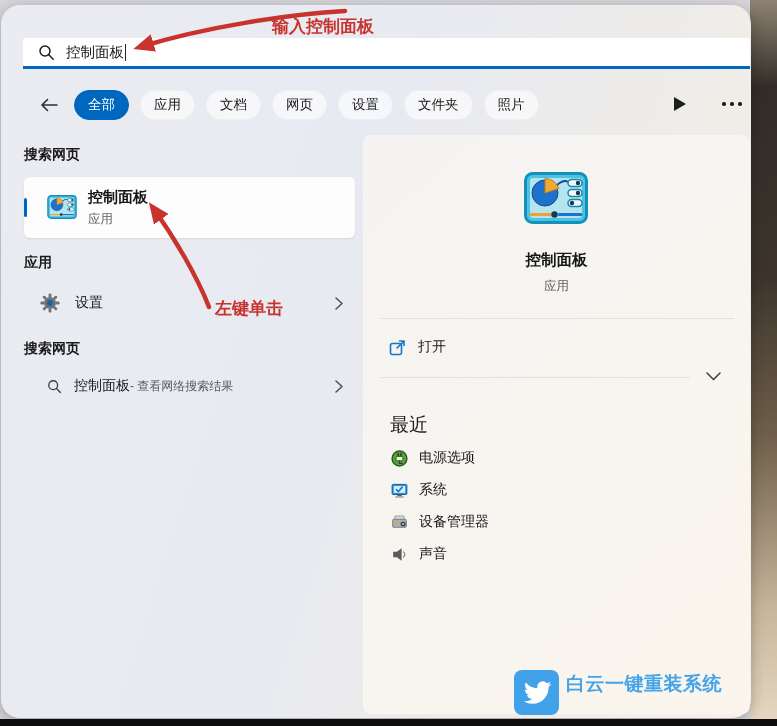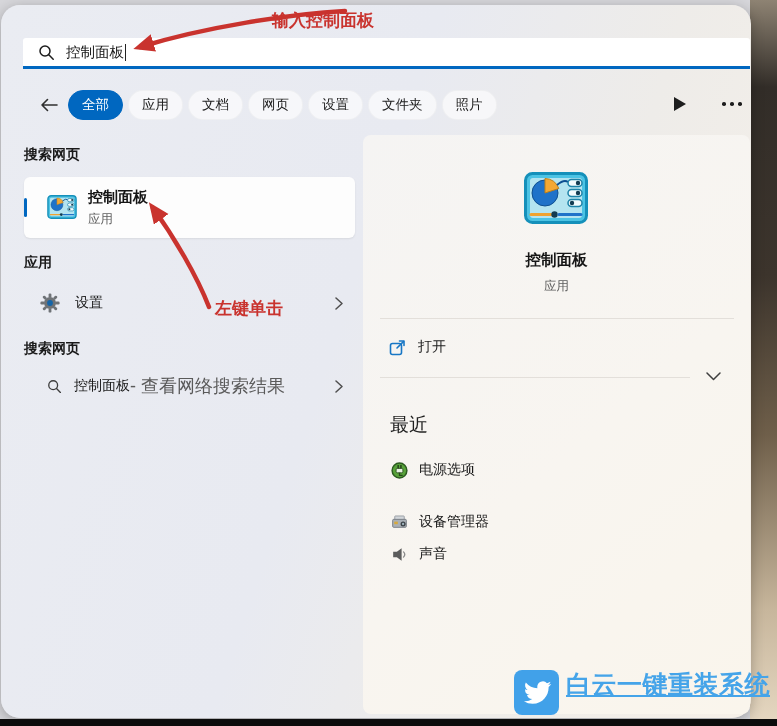--- a/index.html
+++ b/index.html
@@ -14,41 +14,41 @@
     background:linear-gradient(108deg,#eaecf2 0%,#e8eaf1 45%,#eeece9 70%,#f6f0e8 100%);
     box-shadow:0 3px 14px rgba(0,0,0,.28);}
   
   .searchbar{position:absolute;left:22px;top:33px;width:727px;height:28px;background:#ffffff;
     border-bottom:3px solid #0067c0;border-radius:3px 3px 0 0;display:flex;align-items:center;}
   .searchbar .sicon{margin-left:15px;display:flex;}
   .search-text{margin-left:11px;font-size:14.5px;color:#141414;}
   .caret{display:inline-block;width:1px;height:17px;background:#222;vertical-align:-3px;margin-left:1px;animation:blink 1.1s steps(1) infinite;}
   @keyframes blink{50%{opacity:0;}}
   
-  .tabs{position:absolute;left:36px;top:85px;height:30px;display:flex;align-items:center;gap:5px;}
+  .tabs{position:absolute;left:36px;top:85px;height:30px;display:flex;align-items:center;gap:11px;}
   .backbtn{display:flex;align-items:center;justify-content:center;width:24px;height:24px;margin-right:2px;}
   .pill{height:30px;padding:0 13px;border-radius:16px;display:flex;align-items:center;font-size:13.5px;
     color:#1b1b1b;background:rgba(255,255,255,.62);border:1px solid rgba(0,0,0,.03);box-sizing:border-box;white-space:nowrap;}
   .pill.selected{background:#0067c0;border-color:#0067c0;color:#fff;}
   .play{position:absolute;left:673px;top:92px;width:0;height:0;border-left:12px solid #1d1d1d;
     border-top:7px solid transparent;border-bottom:7px solid transparent;}
   .moredots{position:absolute;left:721px;top:97px;display:flex;gap:4.5px;}
   .moredots i{width:3.6px;height:3.6px;border-radius:50%;background:#1d1d1d;}
   
   .sec-h{position:absolute;font-size:14px;font-weight:700;color:#1a1a1a;}
   .bm-card{position:absolute;left:23px;top:172px;width:331px;height:61px;background:#fdfdfd;border-radius:6px;
     box-shadow:0 1px 2px rgba(0,0,0,.08);}
   .bm-ind{position:absolute;left:0;top:21px;width:3px;height:19px;border-radius:2px;background:#0067c0;}
   .bm-icon{position:absolute;left:23px;top:18px;}
   .bm-title{position:absolute;left:64px;top:11px;font-size:15px;font-weight:700;color:#161616;}
   .bm-sub{position:absolute;left:64px;top:34px;font-size:12.5px;color:#5f5f5f;}
   .lrow{position:absolute;width:331px;display:flex;align-items:center;}
   .lrow .chev{position:absolute;right:12px;display:flex;}
   .row-label{font-size:14px;color:#1a1a1a;}
-  .web-suffix{font-size:18px;color:#5a5a5a;}
+  .web-suffix{font-size:12px;color:#5a5a5a;}
   
   .panel{position:absolute;left:362px;top:130px;width:387px;height:579px;border-radius:8px;
     background:linear-gradient(140deg,#f5f4f3 0%,#f8f5f0 55%,#faf5ec 100%);}
   .big-icon{position:absolute;left:161px;top:37px;}
   .p-title{position:absolute;left:0;top:115px;width:100%;text-align:center;font-size:15.5px;font-weight:700;color:#161616;}
   .p-sub{position:absolute;left:0;top:143px;width:100%;text-align:center;font-size:12.5px;color:#5c5c5c;}
   .divider{position:absolute;height:1px;background:#e3dfda;}
   .open-row{position:absolute;left:17px;top:197px;width:340px;height:30px;display:flex;align-items:center;}
   .open-row .oicon{margin-left:9px;display:flex;}
   .open-row .row-label{margin-left:12px;}
@@ -57,21 +57,21 @@
   .r-row{position:absolute;left:17px;width:353px;height:26px;display:flex;align-items:center;}
   .r-row .ricon{margin-left:10px;display:flex;width:19px;justify-content:center;}
   .r-row .row-label{margin-left:10px;}
   
   .annot-svg{position:absolute;left:0;top:0;z-index:50;pointer-events:none;}
   .hint{position:absolute;z-index:51;font-size:17px;font-weight:700;color:#c9332e;pointer-events:none;}
   
   .wm{position:absolute;left:514px;top:670px;z-index:60;display:flex;}
   .wm-badge{width:45px;height:45px;border-radius:8px;background:#41a1e9;display:flex;align-items:center;justify-content:center;}
   .wm-txt{margin-left:7px;}
-  .wm-title{font-size:25px;font-weight:700;color:#45a4e9;line-height:28px;letter-spacing:0.5px;white-space:nowrap;text-decoration:underline;}
+  .wm-title{font-size:19px;font-weight:700;color:#45a4e9;line-height:28px;letter-spacing:0.5px;white-space:nowrap;}
   .wm-url{font-size:11.5px;font-weight:700;color:#45a4e9;letter-spacing:2.6px;margin-top:2px;white-space:nowrap;}
 </style>
 </head>
 <body>
 
 <svg width="0" height="0" style="position:absolute">
   <defs>
     <symbol id="cp-icon" viewBox="0 0 64 52">
       <rect x="1.5" y="1.5" width="61" height="49" rx="7" fill="#4cc3e4" stroke="#1590ba" stroke-width="3"></rect>
       <rect x="6" y="6" width="52" height="40" rx="3" fill="#b4e4f0"></rect>
@@ -211,33 +211,45 @@
 
       <div class="divider" style="left:17px;width:310px;top:242px;"></div>
       <span class="chev-down">
         <svg width="15" height="9" viewBox="0 0 15 9">
             <polyline points="1,1 7.5,7.5 14,1" stroke="#3f3f3f" stroke-width="1.5" fill="none" stroke-linecap="round" stroke-linejoin="round"></polyline>
           </svg>
       </span>
 
       <div class="recent-h">最近</div>
 
-      <div class="r-row" style="top:310px;margin-top:12px;">
+      <div class="r-row" style="top:310px;">
         <span class="ricon">
           <svg width="19" height="19" viewBox="0 0 18 18">
             <circle cx="9" cy="9" r="7" fill="#58a33a" stroke="#2c5b20" stroke-width="1.4"></circle>
             <rect x="5.8" y="7" width="6.4" height="4.2" rx="1.2" fill="#e9f4e4" stroke="#27481c" stroke-width="0.8"></rect>
             <rect x="7" y="3.8" width="1.5" height="3.2" fill="#27481c"></rect>
             <rect x="9.6" y="3.8" width="1.5" height="3.2" fill="#27481c"></rect>
             <path d="M9 11.2 v2.4 h3" stroke="#27481c" stroke-width="1.2" fill="none"></path>
           </svg>
         </span>
         <span class="row-label">电源选项</span>
       </div>
 
+      <div class="r-row" style="top:342px;">
+        <span class="ricon">
+          <svg width="19" height="19" viewBox="0 0 18 18">
+            <rect x="2" y="3.2" width="14" height="9.6" rx="1" fill="#2b95dd" stroke="#115a8c" stroke-width="0.9"></rect>
+            <rect x="3.6" y="4.8" width="10.8" height="6.4" fill="#d9edfb"></rect>
+            <polyline points="6,8.2 8,10 11.6,5.8" stroke="#1679c0" stroke-width="1.5" fill="none" stroke-linecap="round" stroke-linejoin="round"></polyline>
+            <rect x="6.8" y="13" width="4.4" height="1.3" fill="#5c6a73"></rect>
+            <rect x="5" y="14.5" width="8" height="1.2" fill="#8b959c"></rect>
+          </svg>
+        </span>
+        <span class="row-label">系统</span>
+      </div>
 
       <div class="r-row" style="top:406px;">
         <span class="ricon">
           <svg width="19" height="19" viewBox="0 0 18 18">
             <polygon points="3,6.5 6.5,6.5 11,3 11,15 6.5,11.5 3,11.5" fill="#5c5c5c"></polygon>
             <path d="M12.8 6.5 a3.6 3.6 0 0 1 0 5" stroke="#8a8a8a" stroke-width="1.2" fill="none" stroke-linecap="round"></path>
           </svg>
         </span>
         <span class="row-label">声音</span>
       </div>
@@ -259,21 +271,21 @@
 
   <svg class="annot-svg" width="777" height="726" viewBox="0 0 777 726">
     <defs>
       <marker id="ah" markerUnits="userSpaceOnUse" markerWidth="22" markerHeight="20" refX="14" refY="9" orient="auto">
         <path d="M0,0 L21,9 L0,18 Z" fill="#c9332e"></path>
       </marker>
     </defs>
     <path d="M 345 11 C 290 14, 205 27, 140 47" stroke="#c9332e" stroke-width="4.5" fill="none" stroke-linecap="round" marker-end="url(#ah)"></path>
     <path d="M 209 307 C 197 276, 174 237, 153 208" stroke="#c9332e" stroke-width="4.5" fill="none" stroke-linecap="round" marker-end="url(#ah)"></path>
   </svg>
-  <div class="hint" style="left:272px;top:9px;">输入控制面板</div>
+  <div class="hint" style="left:272px;top:15px;">输入控制面板</div>
   <div class="hint" style="left:215px;top:297px;">左键单击</div>
 
   <div class="wm">
     <div class="wm-badge">
       <svg width="30" height="30" viewBox="0 0 24 24" fill="#ffffff">
         <path d="M23.44 4.83c-.8.37-1.66.62-2.56.73a4.52 4.52 0 0 0 1.98-2.49c-.87.52-1.83.9-2.86 1.1a4.5 4.5 0 0 0-7.78 3.08c0 .35.04.7.11 1.03A12.8 12.8 0 0 1 3.06 3.6a4.5 4.5 0 0 0 1.4 6.01 4.47 4.47 0 0 1-2.04-.56v.06a4.51 4.51 0 0 0 3.61 4.42c-.67.18-1.37.2-2.04.08a4.52 4.52 0 0 0 4.21 3.13 9.05 9.05 0 0 1-5.6 1.93c-.36 0-.72-.02-1.07-.06a12.78 12.78 0 0 0 6.92 2.03c8.3 0 12.84-6.88 12.84-12.84v-.58a9.2 9.2 0 0 0 2.15-2.34z"></path>
       </svg>
     </div>
     <div class="wm-txt">
       <div class="wm-title">白云一键重装系统</div>

